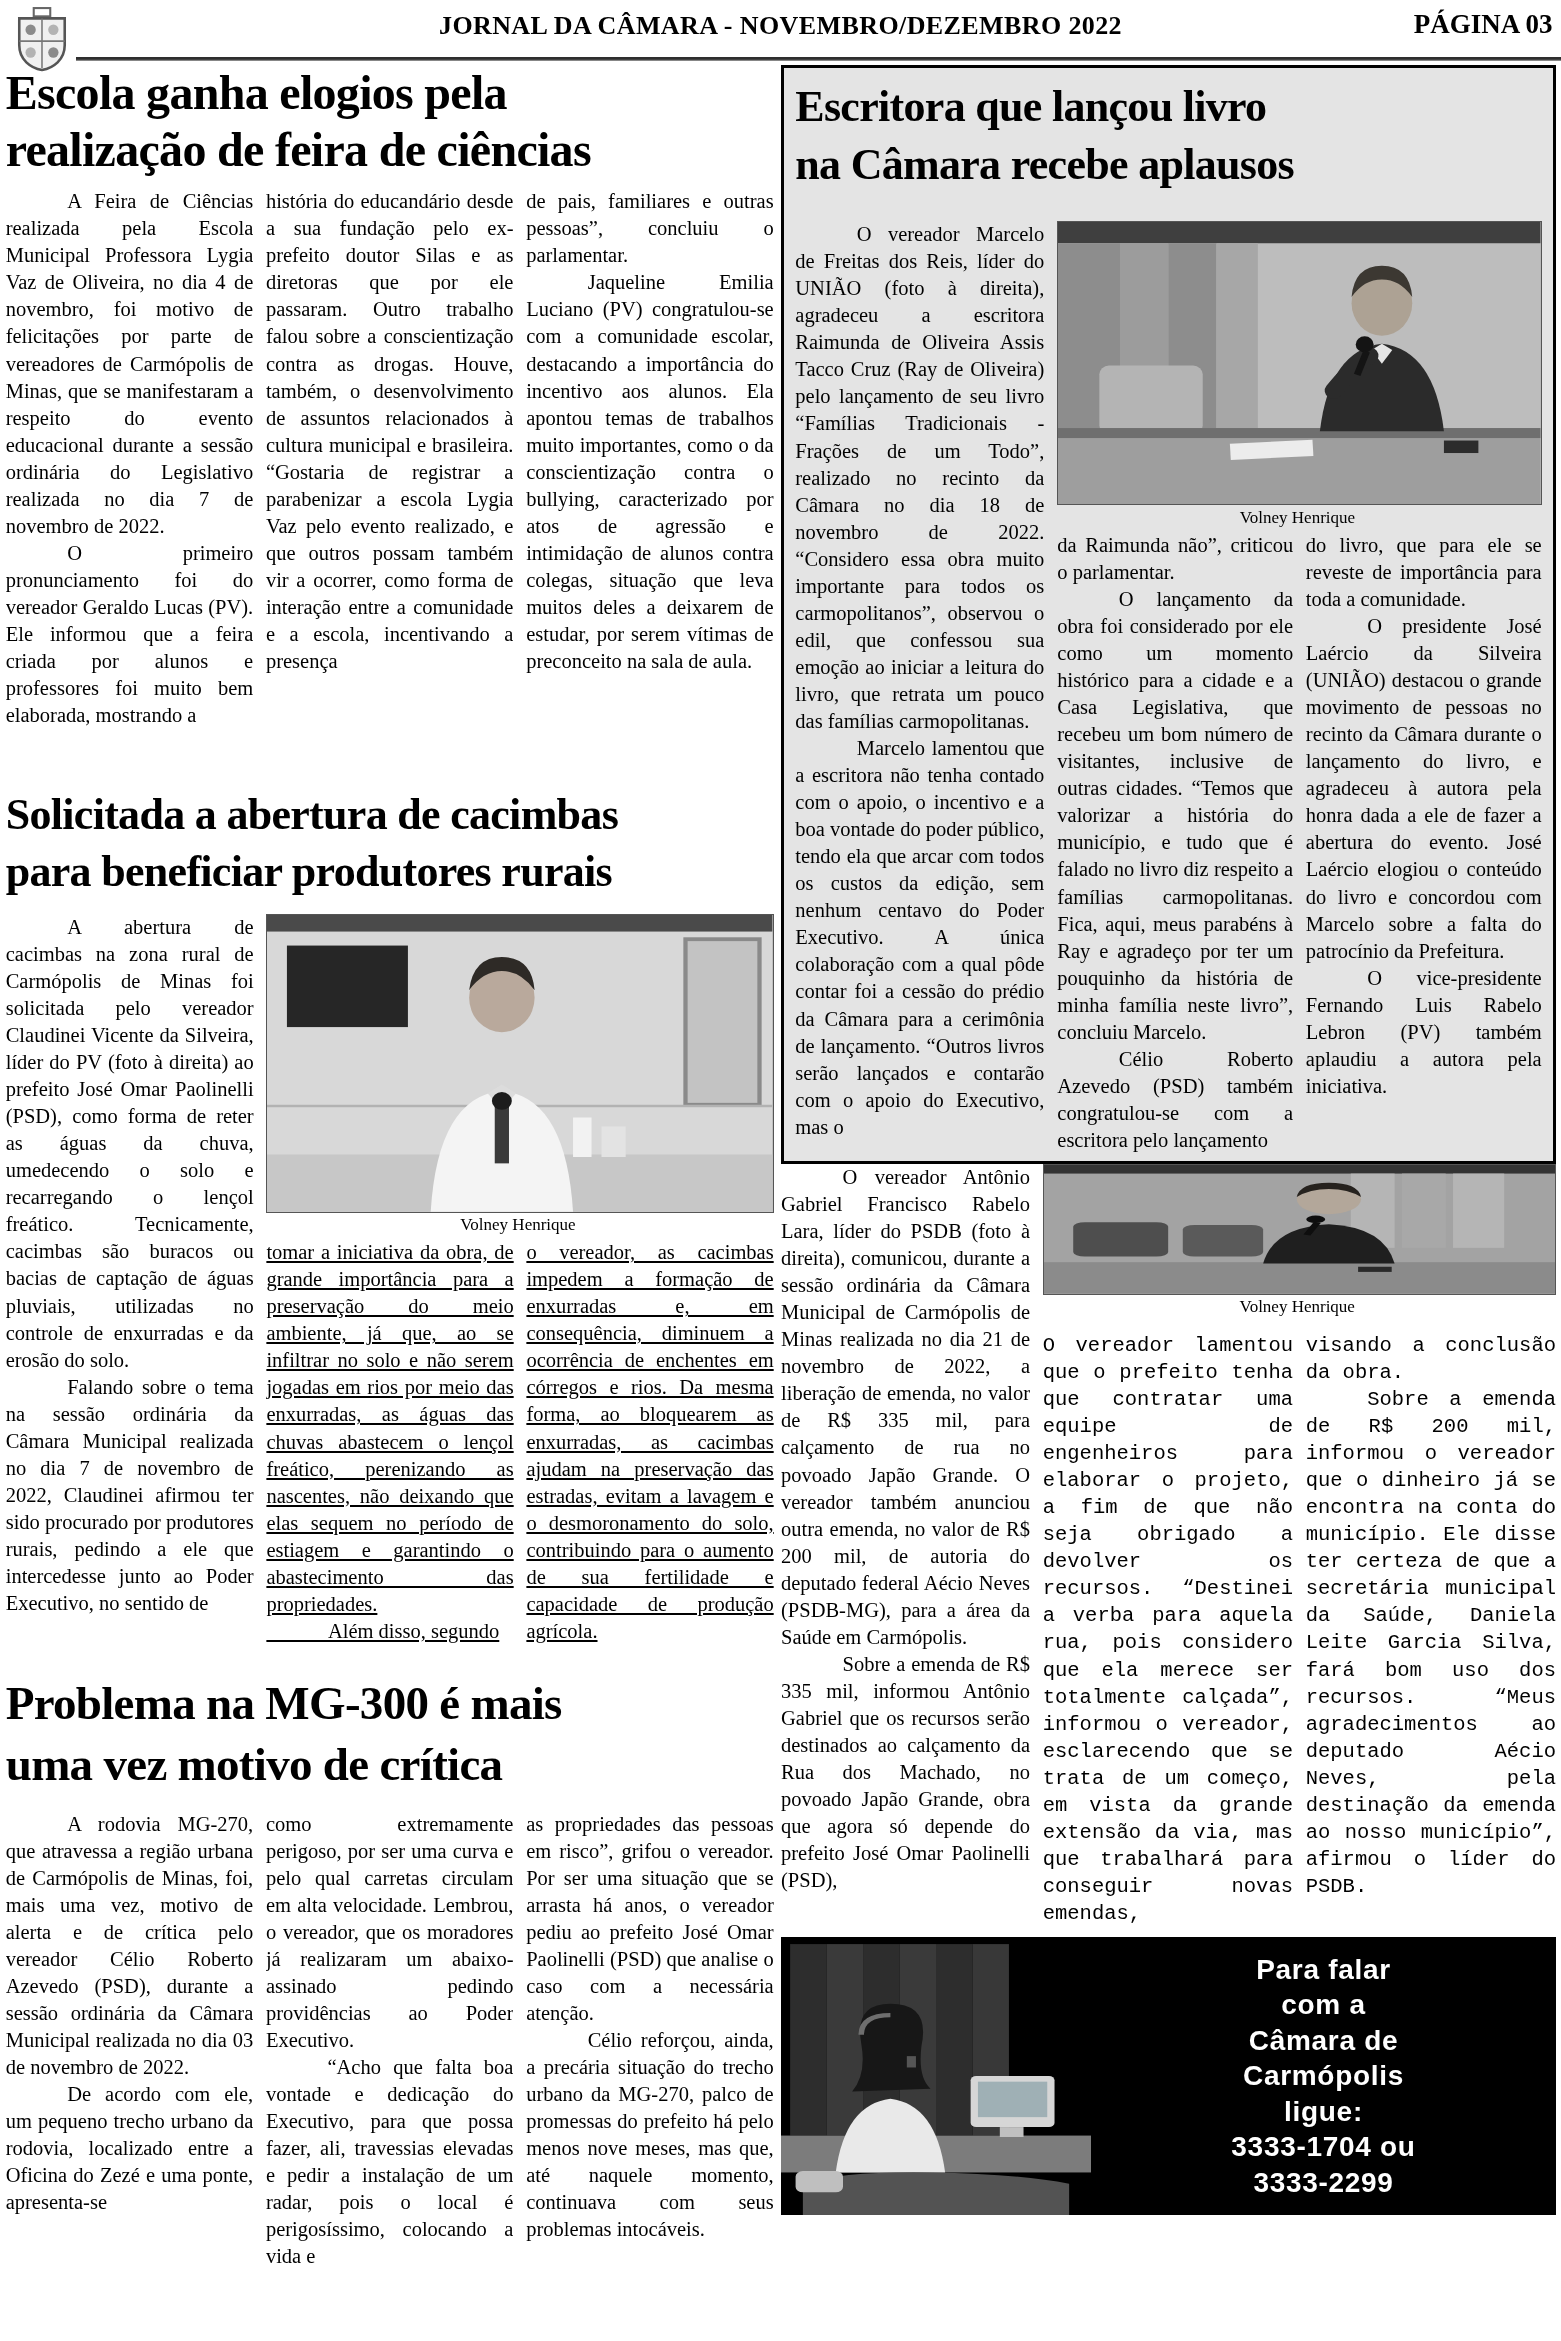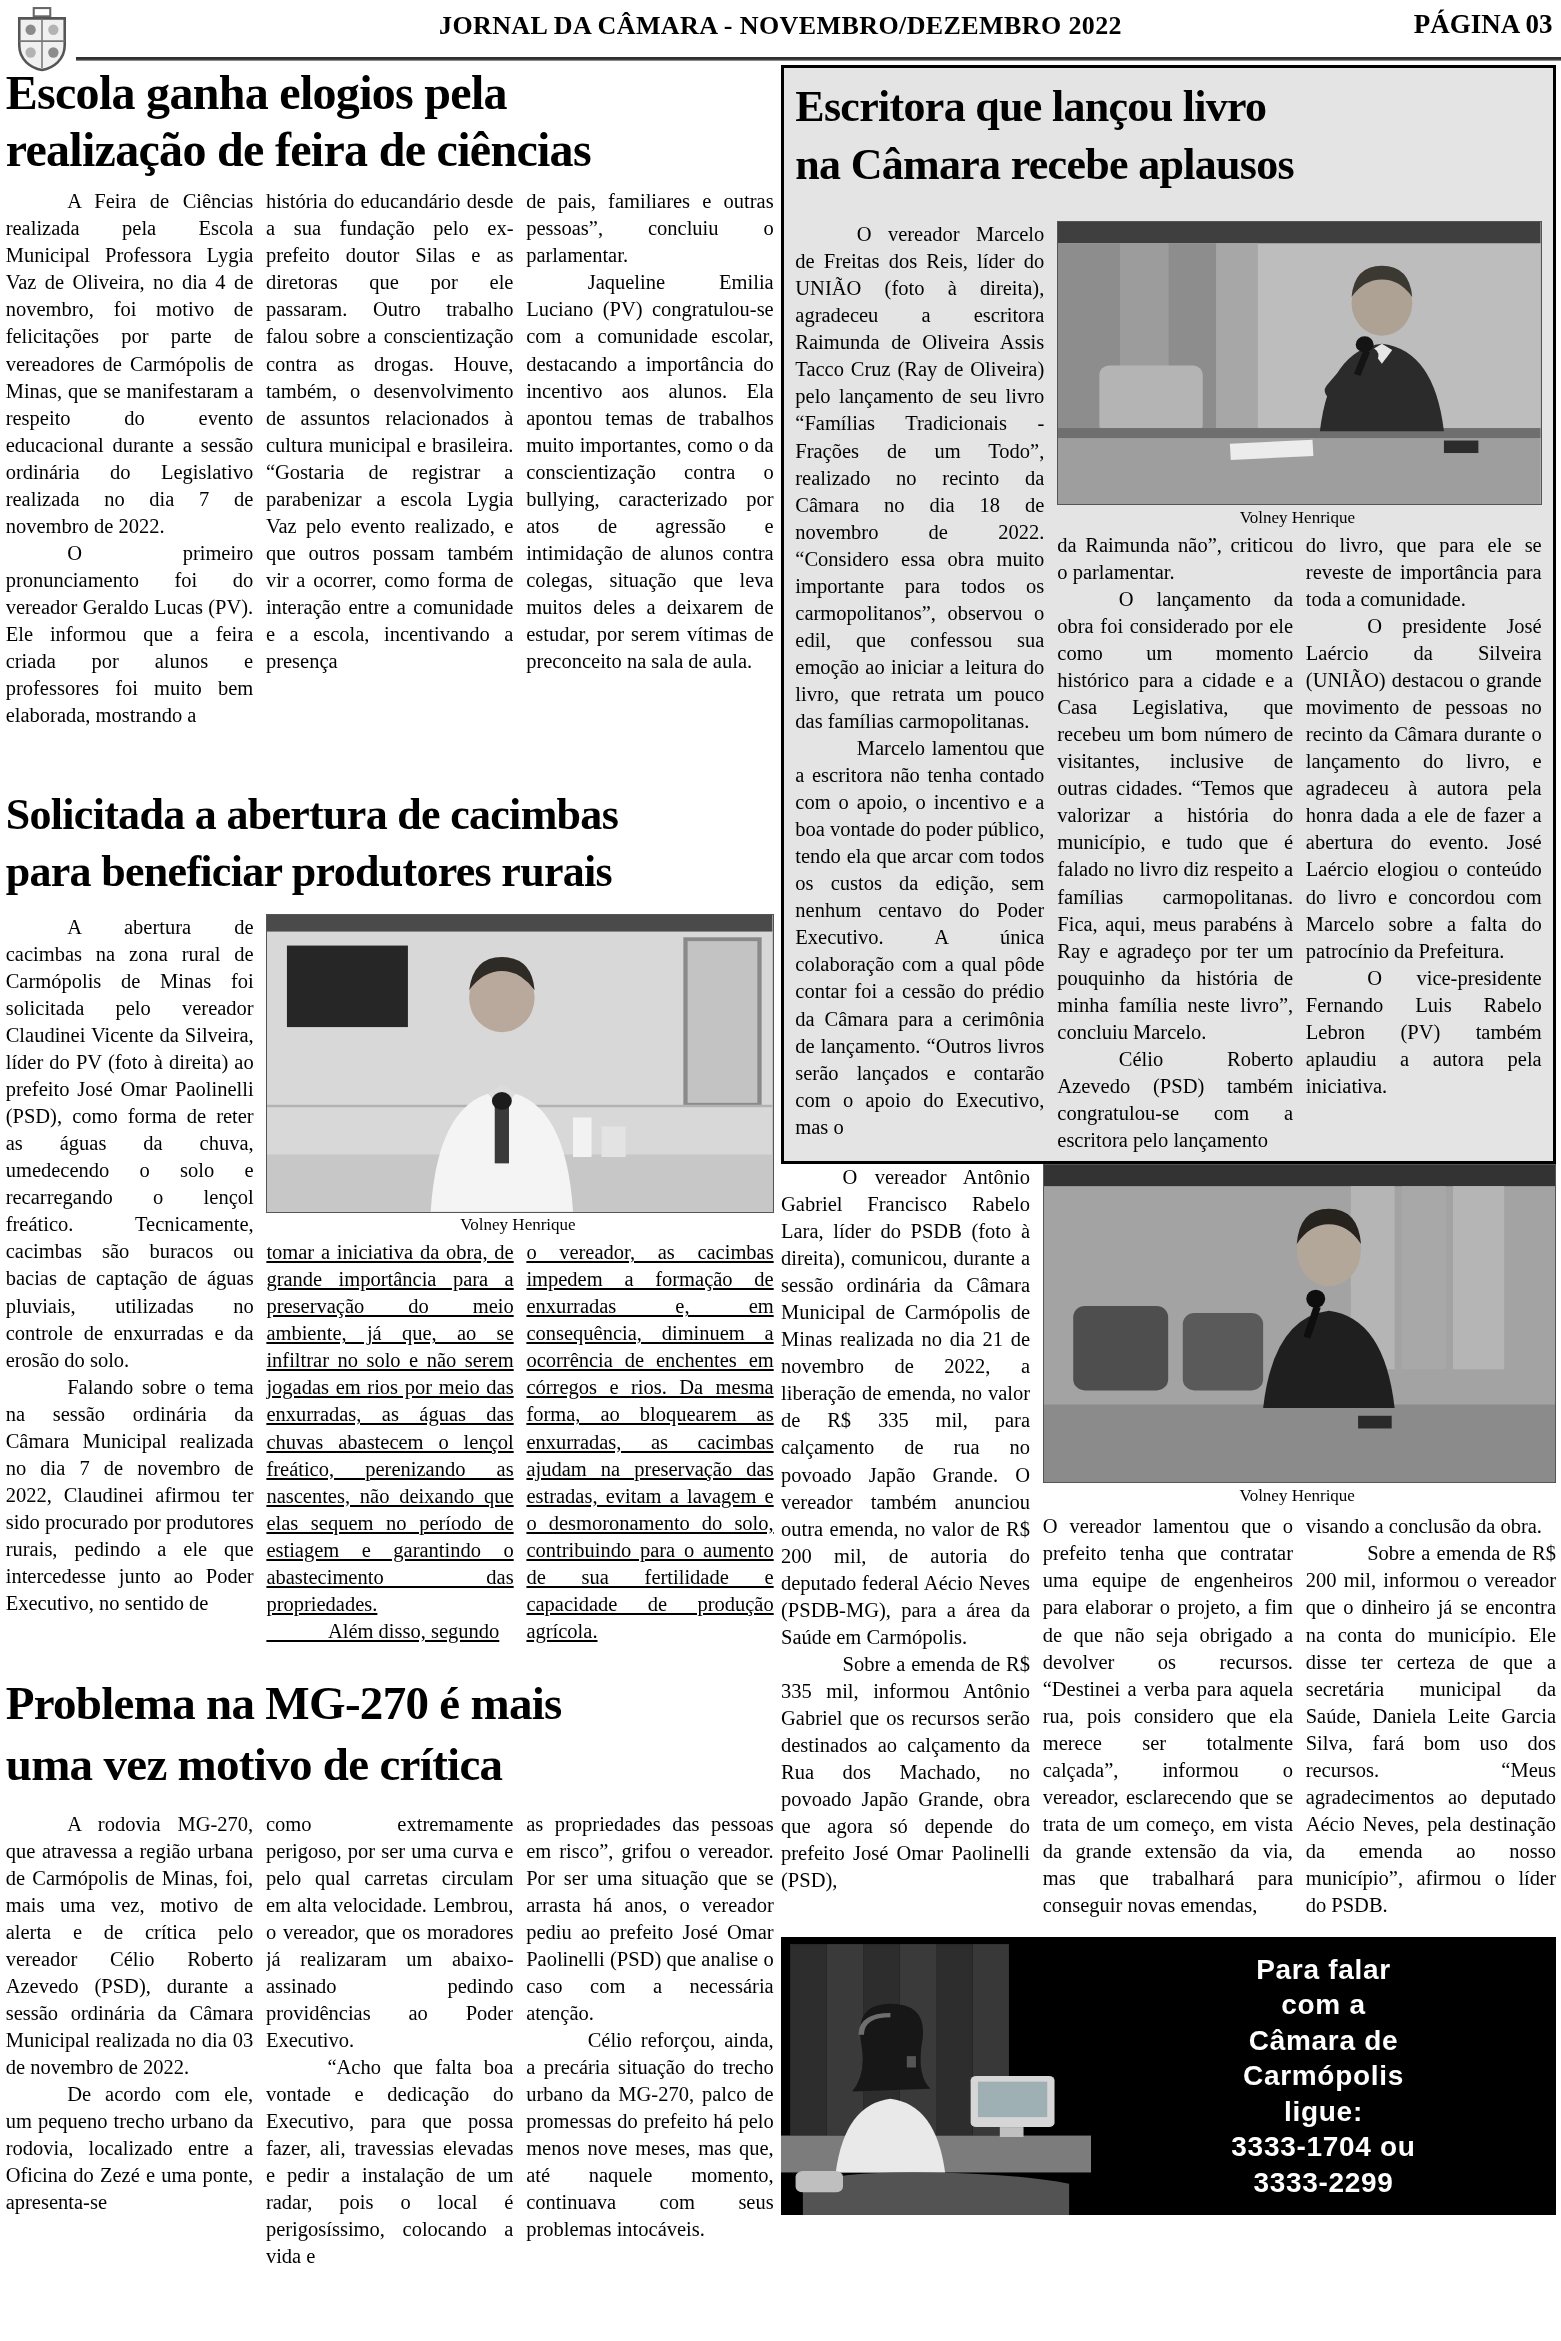--- a/index.html
+++ b/index.html
@@ -77,21 +77,21 @@
   .escritora-col1 { flex:0 0 249px; }
   .escritora-right { flex:1; display:flex; flex-direction:column; }
   .escritora-photo { height:320px; }
   .escritora-subcols { flex:1; margin-top:4.2px; }
 
   .verbas-headline { font-size:44px; line-height:1.3; margin:12.7px 0 10px; }
   .verbas-body { height:763px; }
   .verbas-col1 { flex:0 0 249px; }
   .verbas-right { flex:1; display:flex; flex-direction:column; }
   .verbas-photo { height:319px; }
-  .verbas-subcols { flex:1; margin-top:8px; }
+  .verbas-subcols { flex:1; margin-top:15px;font-family:Liberation Mono, monospace; }
 
   .phone-box {
     margin-top:10px; height:278px; background:#000;
     display:flex; align-items:stretch;
   }
   .phone-box-art { flex:0 0 40%; position:relative; overflow:hidden; }
   .phone-box-art svg { display:block; width:100%; height:100%; }
   .phone-box-text {
     flex:1; display:flex; align-items:center; justify-content:center;
     color:#fff; font-family:"Liberation Sans", sans-serif;
@@ -165,21 +165,21 @@
           <div class="cols cacimbas-subcols">
             <div class="body-col">tomar a iniciativa da obra, de grande importância para a preservação do meio ambiente, já que, ao se infiltrar no solo e não serem jogadas em rios por meio das enxurradas, as águas das chuvas abastecem o lençol freático, perenizando as nascentes, não deixando que elas sequem no período de estiagem e garantindo o abastecimento das propriedades.
    Além disso, segundo</div>
             <div class="body-col">o vereador, as cacimbas impedem a formação de enxurradas e, em consequência, diminuem a ocorrência de enchentes em córregos e rios. Da mesma forma, ao bloquearem as enxurradas, as cacimbas ajudam na preservação das estradas, evitam a lavagem e o desmoronamento do solo, contribuindo para o aumento de sua fertilidade e capacidade de produção agrícola.</div>
           </div>
         </div>
       </div>
     </div>
 
     <div>
-      <div class="headline mg270-headline">Problema na MG-270 é mais
+      <div class="headline mg270-headline">Problema na MG-300 é mais
 uma vez motivo de crítica</div>
       <div class="cols mg270-cols">
         <div class="body-col">   A rodovia MG-270, que atravessa a região urbana de Carmópolis de Minas, foi, mais uma vez, motivo de alerta e de crítica pelo vereador Célio Roberto Azevedo (PSD), durante a sessão ordinária da Câmara Municipal realizada no dia 03 de novembro de 2022.
    De acordo com ele, um pequeno trecho urbano da rodovia, localizado entre a Oficina do Zezé e uma ponte, apresenta-se</div>
         <div class="body-col">como extremamente perigoso, por ser uma curva e pelo qual carretas circulam em alta velocidade. Lembrou, o vereador, que os moradores já realizaram um abaixo-assinado pedindo providências ao Poder Executivo.
    “Acho que falta boa vontade e dedicação do Executivo, para que possa fazer, ali, travessias elevadas e pedir a instalação de um radar, pois o local é perigosíssimo, colocando a vida e</div>
         <div class="body-col">as propriedades das pessoas em risco”, grifou o vereador. Por ser uma situação que se arrasta há anos, o vereador pediu ao prefeito José Omar Paolinelli (PSD) que analise o caso com a necessária atenção.
    Célio reforçou, ainda, a precária situação do trecho urbano da MG-270, palco de promessas do prefeito há pelo menos nove meses, mas que, até naquele momento, continuava com seus problemas intocáveis.</div>
       </div>
     </div>

